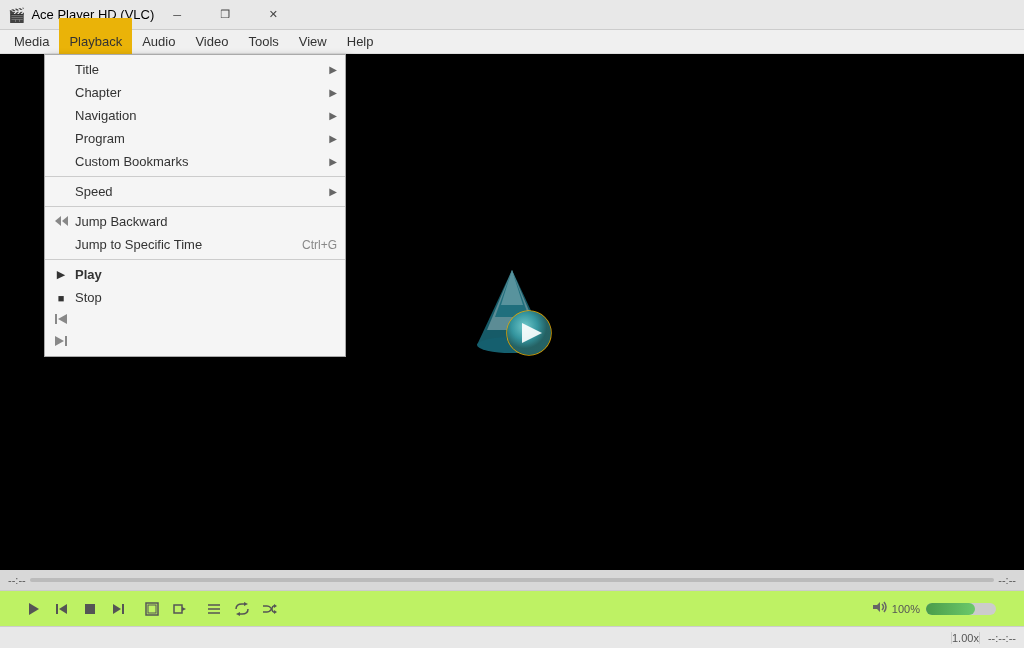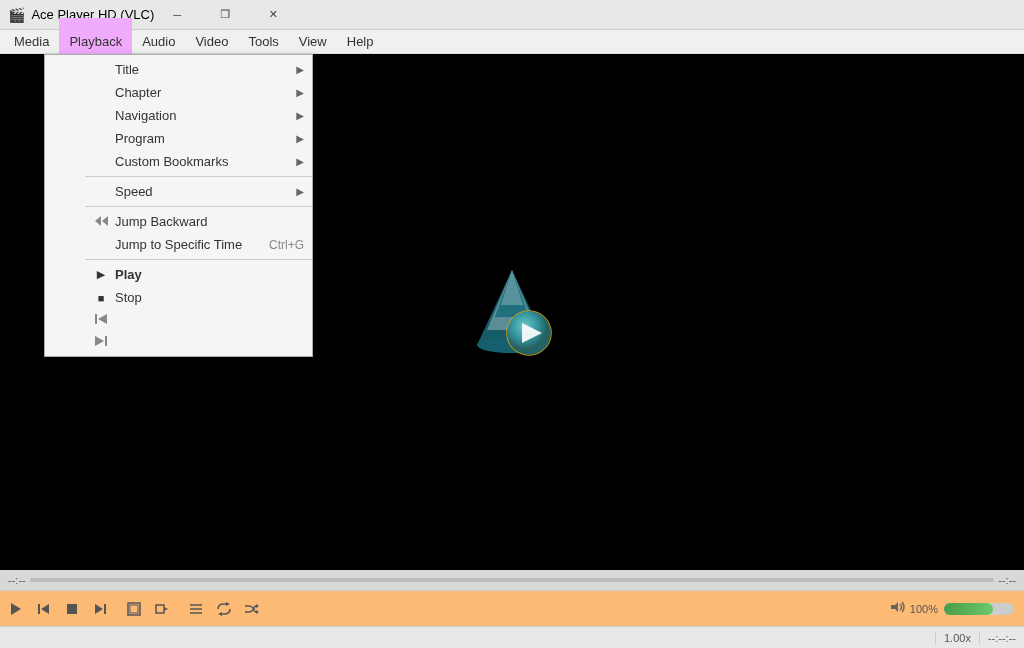--- a/index.html
+++ b/index.html
@@ -54,33 +54,32 @@
       position: relative;
       z-index: 100;
     }
     .menu-item {
       padding: 16px 10px;
       cursor: pointer;
       color: #333;
       font-size: 13px;
       position: relative;
     }
-    .menu-item.active { background: #f0abfc; }
+    .menu-item.active { background: #eab308; }
 
     
     #playback-dropdown {
       position: absolute;
       top: 24px;
       left: 44px;
-      width: 269px;
+      width: 302px;
       background: #f5f5f5;
       border: 1px solid #aaa;
       box-shadow: 3px 3px 8px rgba(0,0,0,0.3);
       z-index: 200;
-      padding-left: 40px;
     }
     .dropdown-section {
       border-bottom: 1px solid #ccc;
       padding: 3px 0;
     }
     .dropdown-section:last-child { border-bottom: none; }
     .dropdown-item {
       display: flex;
       align-items: center;
       padding: 4px 8px 4px 30px;
@@ -136,24 +135,24 @@
     #progress-track {
       flex: 1;
       height: 4px;
       background: #bbb;
       border-radius: 2px;
     }
 
     
     #controls-bar {
       height: 36px;
-      background: #fdba74;
-      display: flex;
-      align-items: center;
-      padding: 0 2px;
+      background: #bef264;
+      display: flex;
+      align-items: center;
+      padding: 0 20px;
       flex-shrink: 0;
       border-top: 1px solid #ccc;
     }
     .ctrl-btn {
       width: 26px;
       height: 26px;
       display: flex;
       align-items: center;
       justify-content: center;
       cursor: pointer;
@@ -174,21 +173,21 @@
       border-top: 1px solid #ccc;
       flex-shrink: 0;
     }
     #status-left {
       flex: 1;
       padding: 0 8px;
       font-size: 11px;
       color: #555;
     }
     #status-speed {
-      padding: 0 8px;
+      padding: 0 0;
       font-size: 11px;
       color: #555;
       border-left: 1px solid #ccc;
     }
     #status-time {
       padding: 0 8px;
       font-size: 11px;
       color: #555;
       border-left: 1px solid #ccc;
     }

